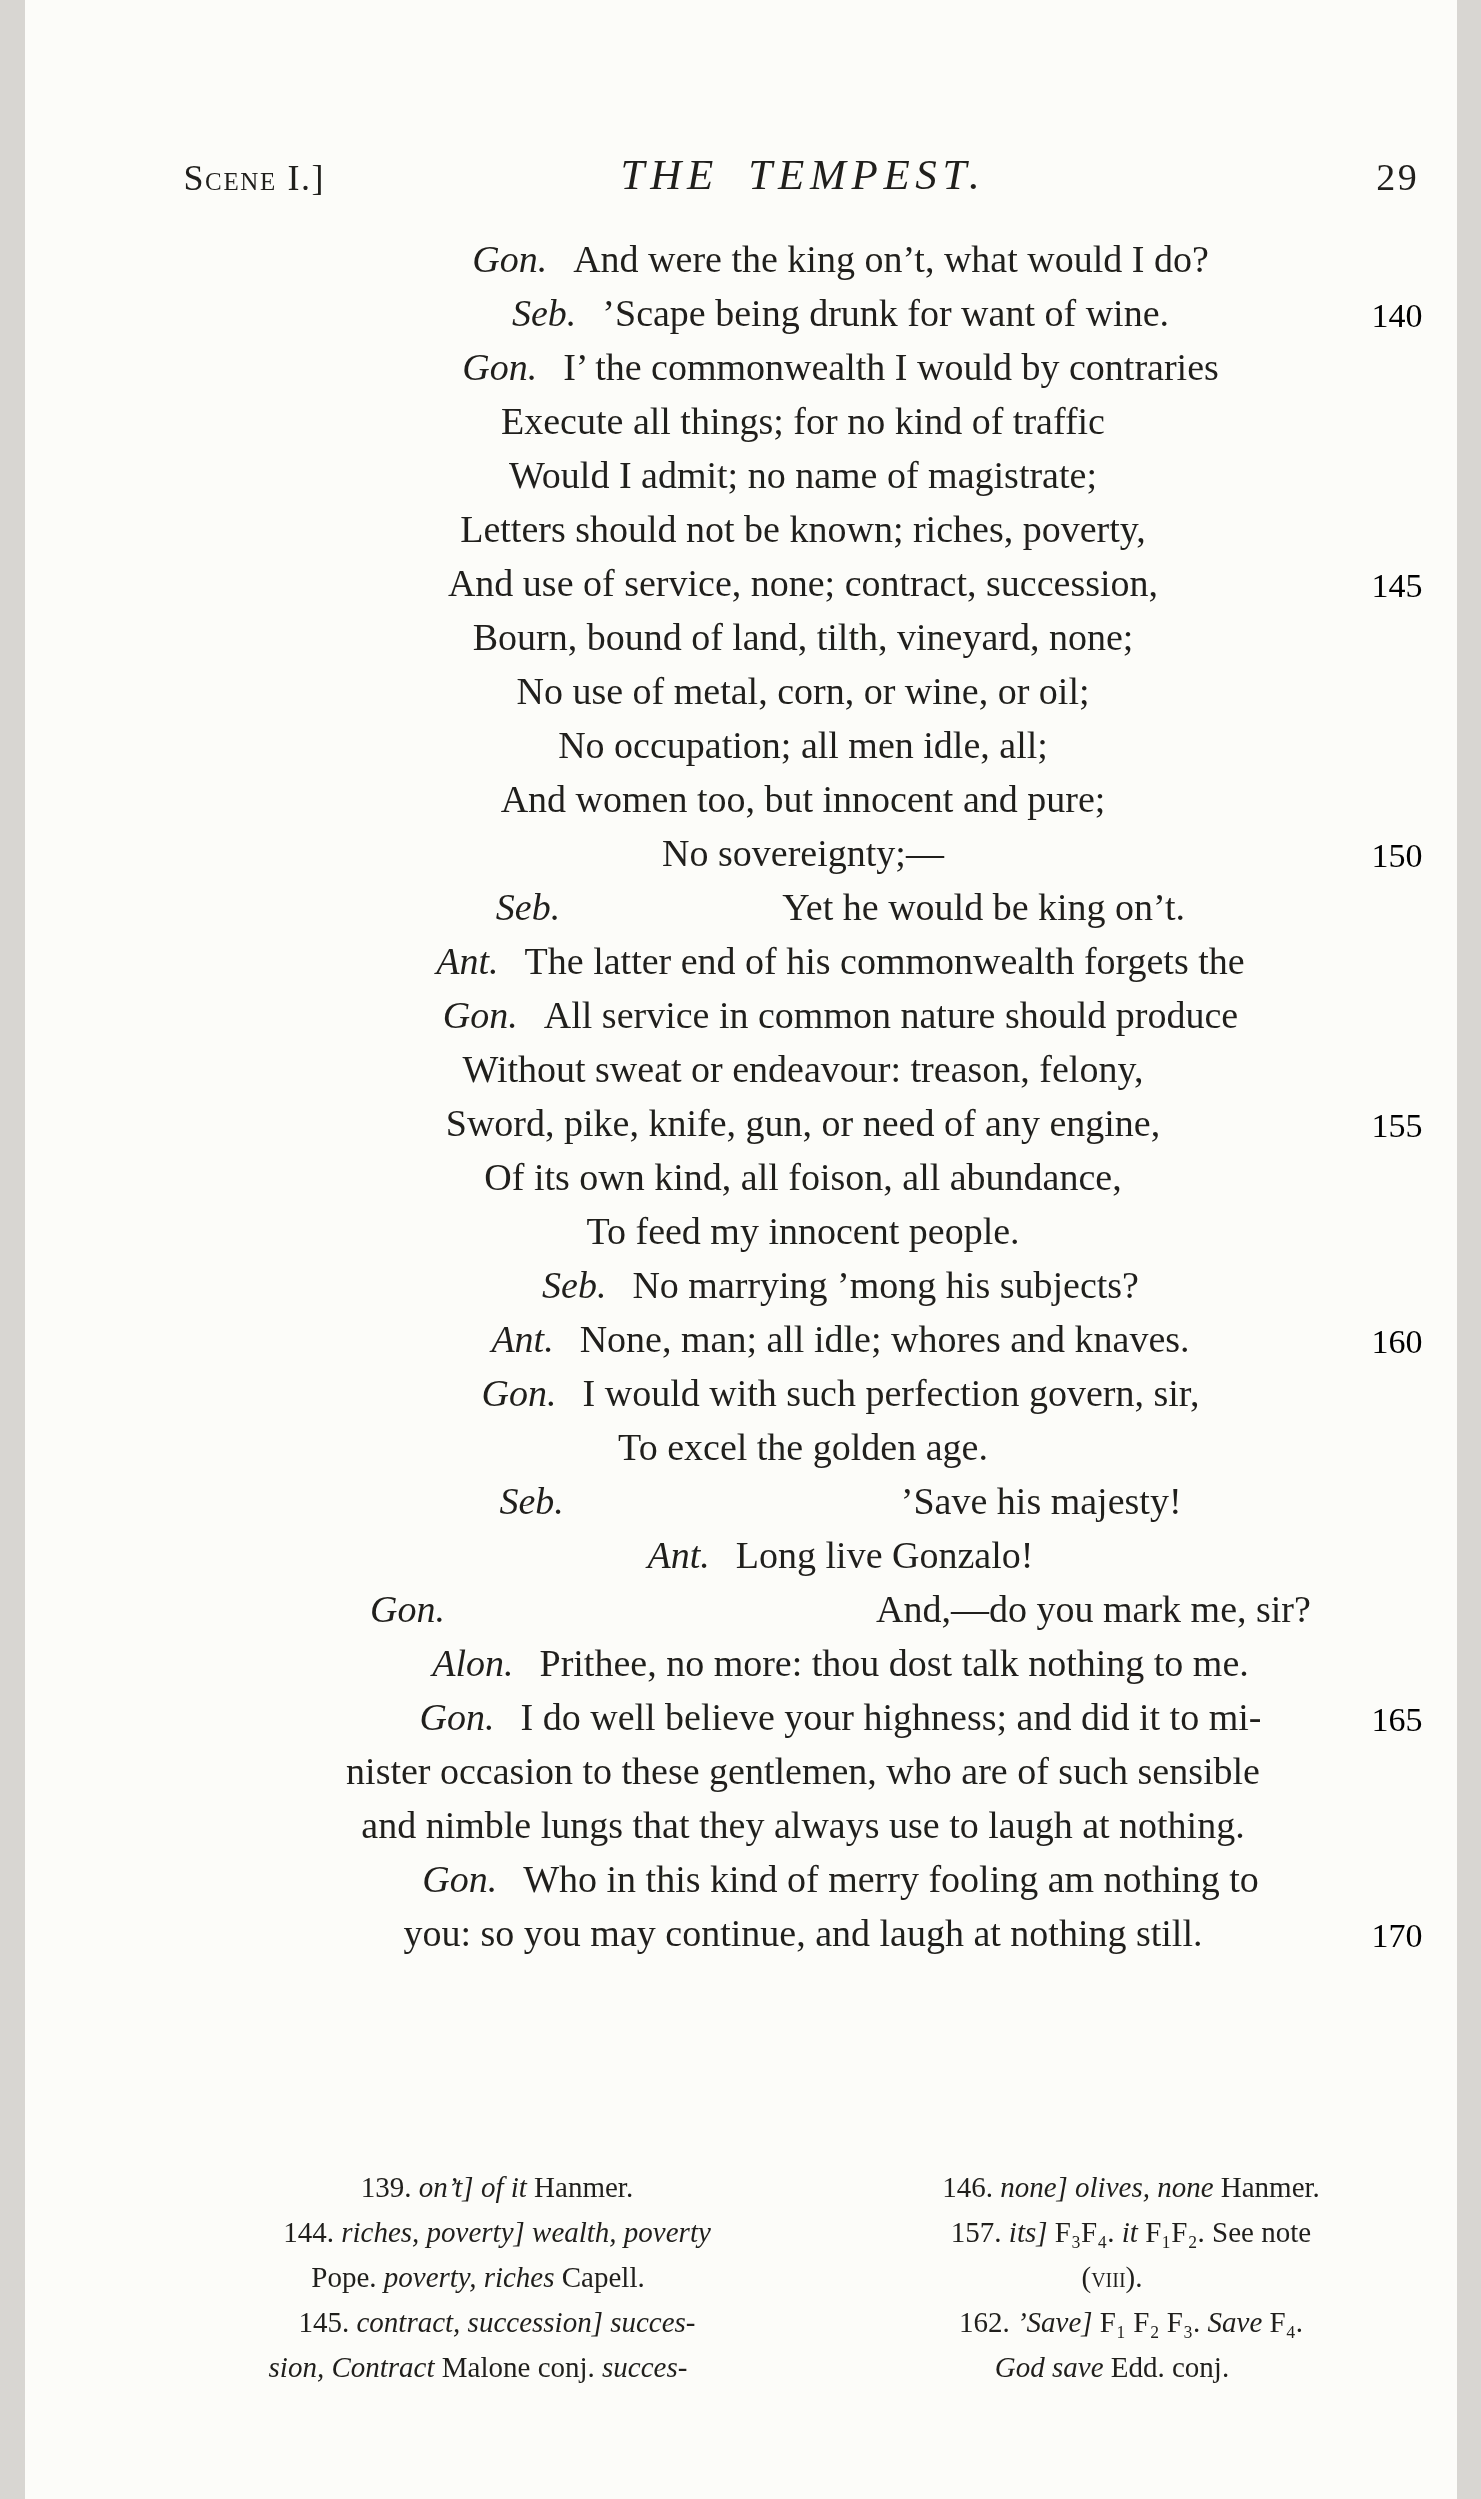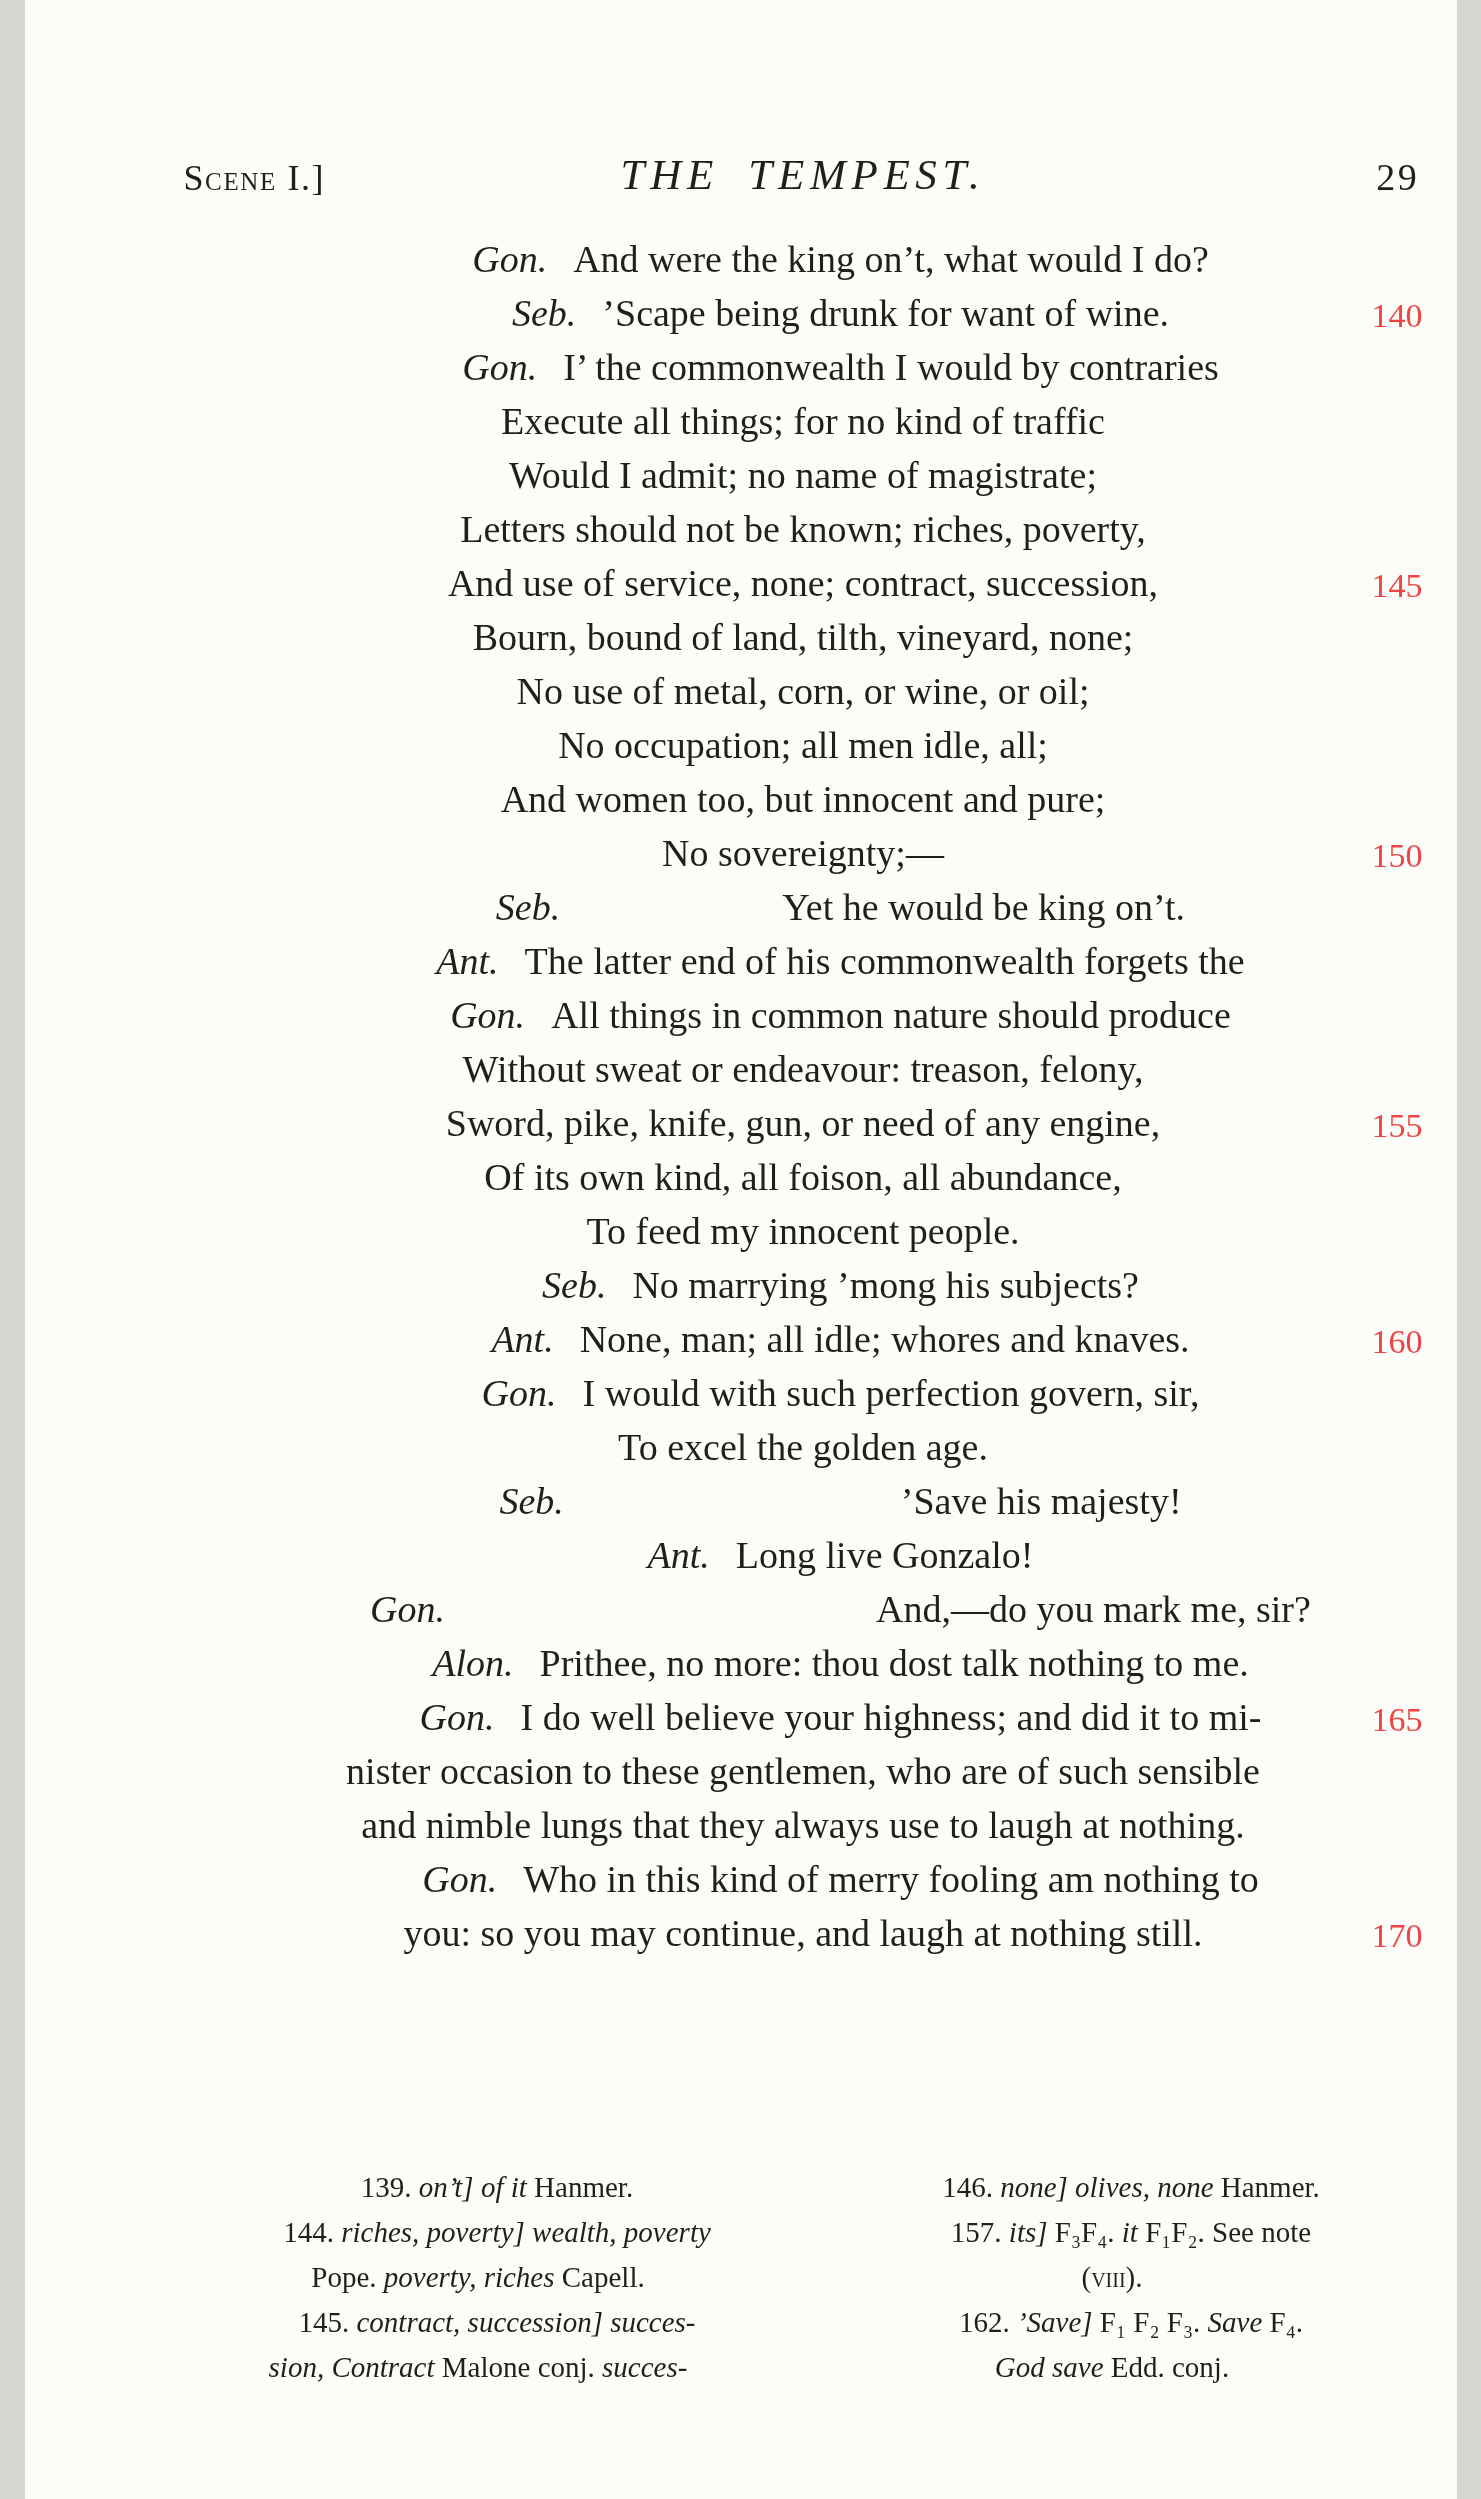--- a/index.html
+++ b/index.html
@@ -46,21 +46,21 @@
     font-size: 38px;
     line-height: 54px;
   }
   .line { position: relative; white-space: nowrap; }
   .line.speech { padding-left: 75px; }
   .speaker { font-style: italic; margin-right: 26px; }
   .gap { display: inline-block; height: 0.8px; }
   .lineno {
     position: absolute; right: 0; top: 2.5px;
     font-size: 34px;
-    color: #ef4444;
+    color: #000000;
   }
   .footnotes {
     position: absolute;
     top: 2165px; left: 159px;
     width: 1239px;
     font-size: 29px;
     line-height: 45px;
   }
   .fn-col { position: absolute; top: 0; }
   .fn-left { left: 0; width: 589px; }
@@ -88,21 +88,21 @@
       <div class="line flush"><span class="text">Would I admit; no name of magistrate;</span></div>
       <div class="line flush"><span class="text">Letters should not be known; riches, poverty,</span></div>
       <div class="line flush"><span class="text">And use of service, none; contract, succession,</span><span class="lineno">145</span></div>
       <div class="line flush"><span class="text">Bourn, bound of land, tilth, vineyard, none;</span></div>
       <div class="line flush"><span class="text">No use of metal, corn, or wine, or oil;</span></div>
       <div class="line flush"><span class="text">No occupation; all men idle, all;</span></div>
       <div class="line flush"><span class="text">And women too, but innocent and pure;</span></div>
       <div class="line flush"><span class="text">No sovereignty;—</span><span class="lineno">150</span></div>
       <div class="line speech"><span class="speaker">Seb.</span><span class="gap" style="width: 196px;"></span><span class="text">Yet he would be king on’t.</span></div>
       <div class="line speech"><span class="speaker">Ant.</span><span class="text">The latter end of his commonwealth forgets the</span></div>
-      <div class="line speech"><span class="speaker">Gon.</span><span class="text">All things in common nature should produce</span></div>
+      <div class="line speech"><span class="speaker">Gon.</span><span class="text">All service in common nature should produce</span></div>
       <div class="line flush"><span class="text">Without sweat or endeavour: treason, felony,</span></div>
       <div class="line flush"><span class="text">Sword, pike, knife, gun, or need of any engine,</span><span class="lineno">155</span></div>
       <div class="line flush"><span class="text">Of its own kind, all foison, all abundance,</span></div>
       <div class="line flush"><span class="text">To feed my innocent people.</span></div>
       <div class="line speech"><span class="speaker">Seb.</span><span class="text">No marrying ’mong his subjects?</span></div>
       <div class="line speech"><span class="speaker">Ant.</span><span class="text">None, man; all idle; whores and knaves.</span><span class="lineno">160</span></div>
       <div class="line speech"><span class="speaker">Gon.</span><span class="text">I would with such perfection govern, sir,</span></div>
       <div class="line flush"><span class="text">To excel the golden age.</span></div>
       <div class="line speech"><span class="speaker">Seb.</span><span class="gap" style="width: 311px;"></span><span class="text">’Save his majesty!</span></div>
       <div class="line speech"><span class="speaker">Ant.</span><span class="text">Long live Gonzalo!</span></div>

